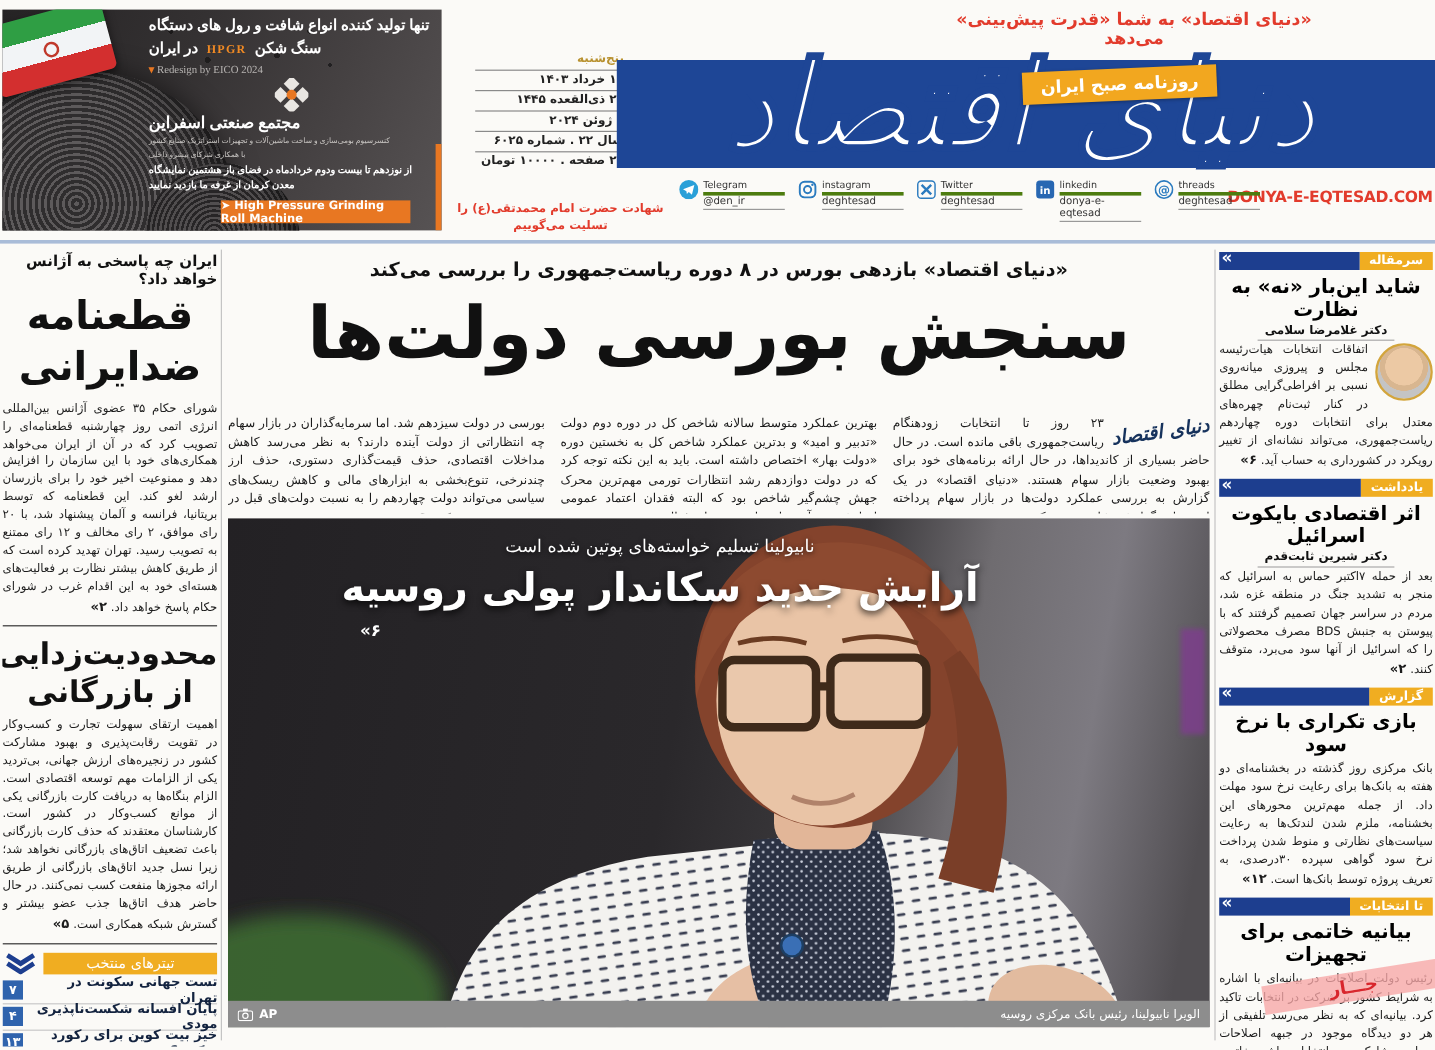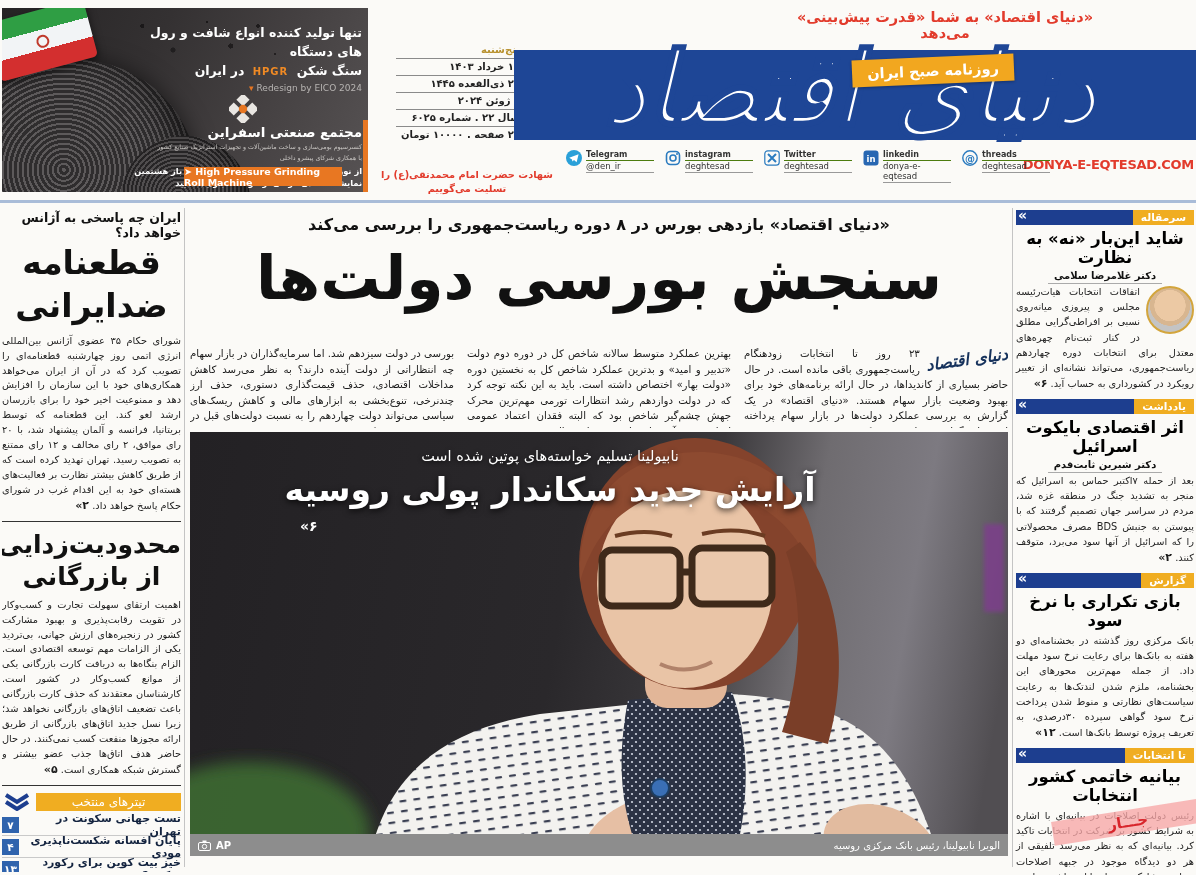--- a/index.html
+++ b/index.html
@@ -19,21 +19,21 @@
                  radial-gradient(5px 5px at 30% 60%,#1b191a 50%,transparent 52%),
                  radial-gradient(3px 3px at 50% 25%,#141213 50%,transparent 52%),
                  radial-gradient(5px 5px at 64% 55%,#191718 50%,transparent 52%),
                  radial-gradient(4px 4px at 80% 30%,#161415 50%,transparent 52%),
                  radial-gradient(3px 3px at 90% 65%,#1a1819 50%,transparent 52%);}
   .flag{position:absolute;left:-10px;top:2px;width:100px;height:60px;transform:rotate(-15deg);
       border-radius:5px;box-shadow:0 3px 8px rgba(0,0,0,.55);
       background:linear-gradient(180deg,#2f9e44 0 33%,#f2f4f6 33% 66%,#d32f2f 66% 100%);}
   .flag i{position:absolute;left:44px;top:25px;width:9px;height:9px;border-radius:50%;
       border:2px solid #c0392b;}
-  .ad-text{position:absolute;right:6px;top:16px;width:238px;text-align:right;direction:rtl;z-index:2;}
+  .ad-text{position:absolute;right:6px;top:4px;width:238px;text-align:left;direction:rtl;z-index:2;font-family:Liberation Serif, serif;}
   .ad-h1{font-size:12.5px;font-weight:bold;line-height:1.5;}
   .ad-h2{font-size:12.5px;font-weight:bold;margin-top:1px;}
   .hpgr{color:#f08a24;font-size:10px;letter-spacing:1px;font-weight:bold;padding:0 4px;}
   .ad-redesign{direction:ltr;color:#b7b4b2;font-size:9px;margin:5px 0 2px;}
   .ad-redesign b{color:#e87722;}
   .ad-logo{margin:1px auto 0;display:block;}
   .ad-company{font-size:13.5px;font-weight:bold;margin-top:1px;}
   .ad-sub{font-size:6.3px;color:#c9c6c3;margin-top:2px;line-height:1.55;}
   .ad-notice{font-size:8.3px;font-weight:bold;margin-top:2px;line-height:1.5;}
   .ad-bar{position:absolute;left:182px;right:26px;bottom:6px;height:19px;background:#e87722;
@@ -56,21 +56,21 @@
       font-size:14.5px;font-weight:bold;direction:rtl;z-index:4;}
   .badge{position:absolute;left:852px;top:57px;width:162px;height:27px;background:#f2a71f;
       color:#fff;font-size:14.5px;font-weight:bold;display:flex;align-items:center;
       justify-content:center;transform:rotate(-2.5deg);direction:rtl;z-index:5;
       box-shadow:0 1px 3px rgba(0,0,0,.3);}
   .site{position:absolute;right:2px;top:157px;color:#e23b2c;font-size:13px;font-weight:800;
       z-index:4;letter-spacing:-.3px;}
   .socials{position:absolute;left:566px;top:150px;display:flex;gap:11px;z-index:4;}
   .social{display:flex;gap:4px;align-items:flex-start;width:88px;cursor:pointer;}
   .social .txt{flex:1;}
-  .s-name{font-size:8px;font-weight:bold;color:#333;border-bottom:1px solid #4d7c0f;padding-bottom:1px;}
+  .s-name{font-size:8px;font-weight:normal;color:#333;border-bottom:3px solid #4d7c0f;padding-bottom:1px;}
   .s-handle{font-size:8.5px;color:#333;border-bottom:1px solid #999;padding-bottom:1px;}
   .header-rule{position:absolute;left:0;right:0;top:200px;height:3px;background:#a9bcd8;}
   
   .vr{position:absolute;top:208px;bottom:8px;width:1px;background:#c4c4c4;}
   .vr1{left:184px;} .vr2{left:1012px;}
   
   .kicker{position:absolute;left:190px;width:818px;top:215px;text-align:center;font-size:16px;
       font-weight:bold;direction:rtl;}
   .bigheadline{position:absolute;left:190px;width:818px;top:232px;text-align:center;font-size:60px;
       font-weight:900;direction:rtl;letter-spacing:-1px;line-height:1.55;}
@@ -363,21 +363,21 @@
       </p>
     </div>
 
     <div class="sec">
       <div class="sec-head">
         <span class="sec-label">تا انتخابات</span>
         <span class="sec-bar">
             <span class="chev" dir="ltr">«</span>
           </span>
       </div>
-      <div class="sec-title">بیانیه خاتمی کشور انتخابات</div>
+      <div class="sec-title">بیانیه خاتمی برای تجهیزات</div>
       <p class="sec-body">
         <span>رئیس دولت اصلاحات در بیانیه‌ای با اشاره به شرایط کشور بر شرکت در انتخابات تاکید کرد. بیانیه‌ای که به نظر می‌رسد تلفیقی از هر دو دیدگاه موجود در جبهه اصلاحات درباره مشارکت در انتخابات باشد. خاتمی تاکید دارد نامزد اصلاح‌طلبان باید در باور و عمل ملتزم به اصلاحات و تحول و تلاشگر در جهت اصلاح باشد.</span>
         
       </p>
     </div>
 
   </div>
 
   <div class="lcol">
     <div>

